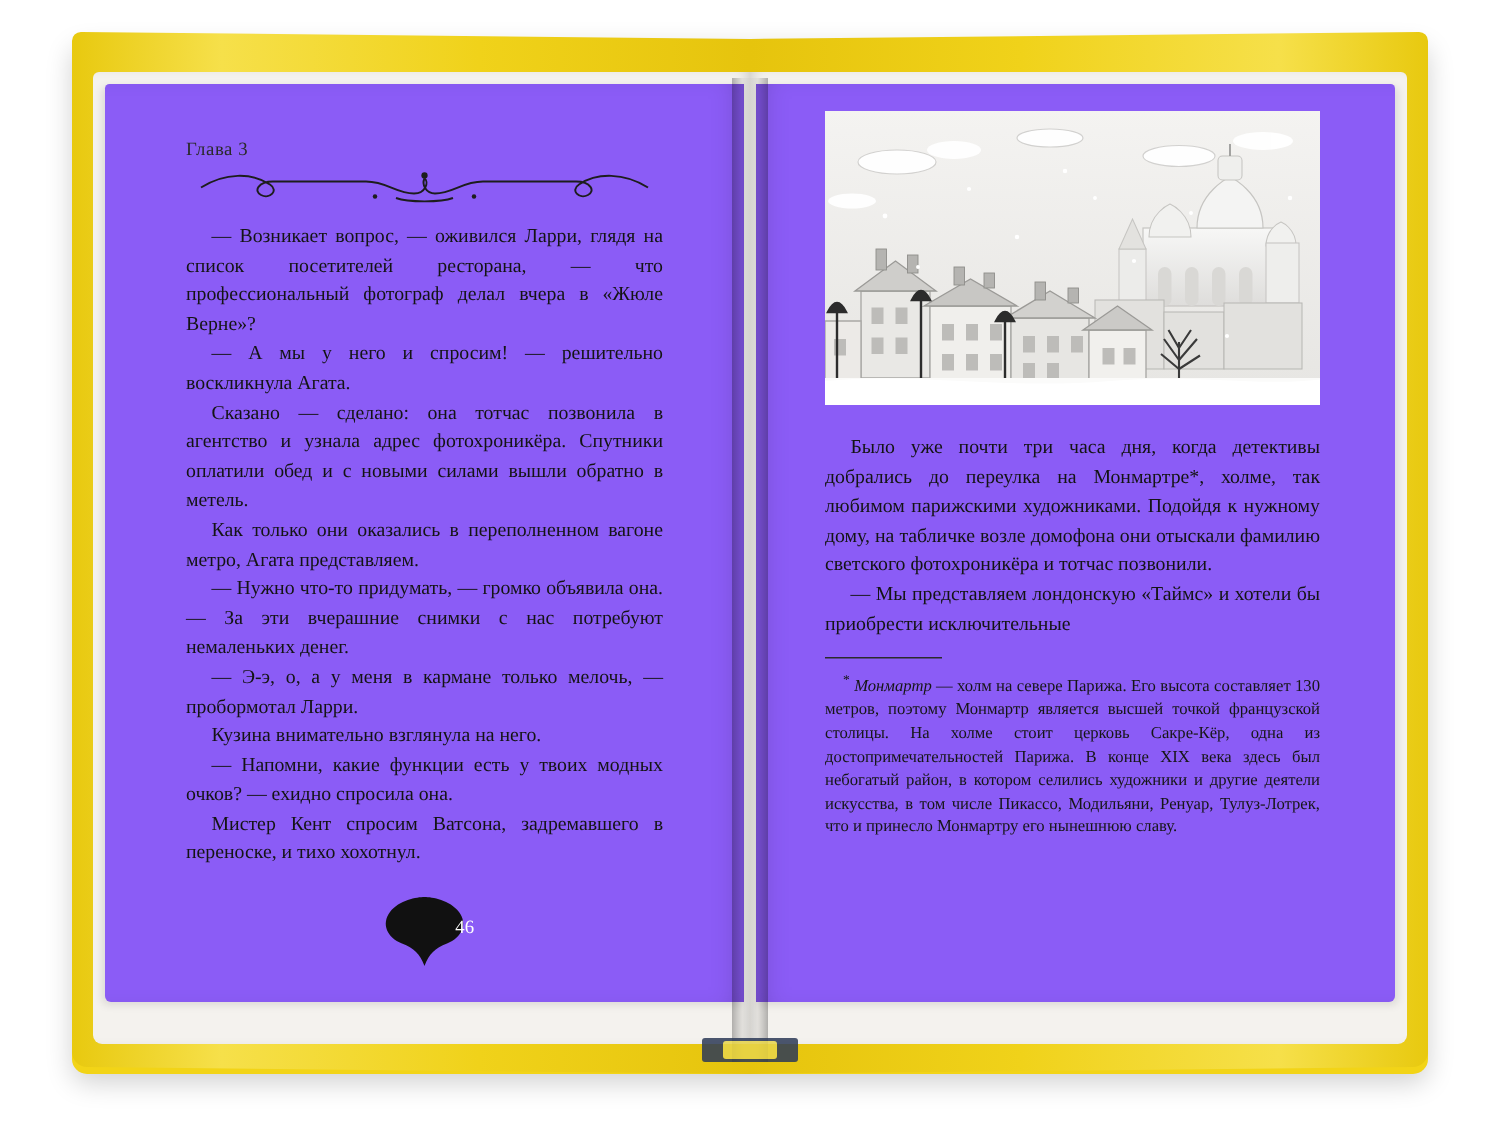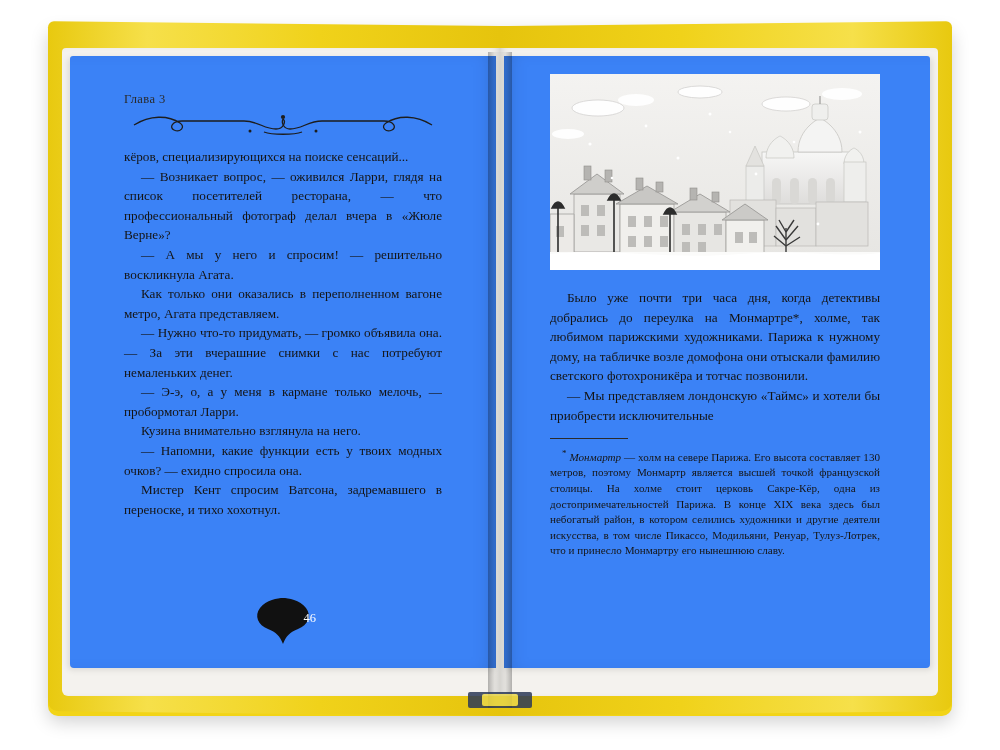--- a/index.html
+++ b/index.html
@@ -74,21 +74,21 @@
     width: 438px;
     border-radius: 0 4px 6px 0;
     box-shadow: inset 6px 0 10px -6px rgba(0,0,0,0.22);
   }
 
   
   .page {
     position: absolute;
     top: 30px;
     height: 612px;
-    background: #3b82f6;
+    background: #8b5cf6;
     overflow: hidden;
   }
   .page-left {
     left: 22px;
     width: 426px;
     box-shadow: -2px 2px 6px rgba(0,0,0,0.10), inset -14px 0 22px -16px rgba(0,0,0,0.35);
     border-radius: 3px 0 0 4px;
   }
   .page-right {
     right: 22px;
@@ -247,23 +247,23 @@
             <path d="M120 10 C 134 10, 140 18, 152 18 C 160 18, 162 10, 159 8"></path>
             <path d="M198 10 C 184 10, 178 18, 166 18 C 160 18, 157 12, 159 8"></path>
             <path d="M140 21 C 148 24, 170 24, 178 21"></path>
           </g>
           <circle cx="159" cy="6" r="2.1" fill="#1d1d1d"></circle>
           <circle cx="126" cy="20" r="1.5" fill="#1d1d1d"></circle>
           <circle cx="192" cy="20" r="1.5" fill="#1d1d1d"></circle>
         </svg>
 
         <div class="body-text">
-          <p class="noind">кёров, специализирующихся на поиске сенсаций...</p>
           <p>— Возникает вопрос, — оживился Ларри, глядя на список посетителей ресторана, — что профессиональный фотограф делал вчера в «Жюле Верне»?</p>
           <p>— А мы у него и спросим! — решительно воскликнула Агата.</p>
+          <p>Сказано — сделано: она тотчас позвонила в агентство и узнала адрес фотохроникёра. Спутники оплатили обед и с новыми силами вышли обратно в метель.</p>
           <p>Как только они оказались в переполненном вагоне метро, Агата представляем.</p>
           <p>— Нужно что-то придумать, — громко объявила она. — За эти вчерашние снимки с нас потребуют немаленьких денег.</p>
           <p>— Э-э, о, а у меня в кармане только мелочь, — пробормотал Ларри.</p>
           <p>Кузина внимательно взглянула на него.</p>
           <p>— Напомни, какие функции есть у твоих модных очков? — ехидно спросила она.</p>
           <p>Мистер Кент спросим Ватсона, задремавшего в переноске, и тихо хохотнул.</p>
         </div>
       </div>
 
       <div class="folio">
@@ -404,21 +404,21 @@
               <circle cx="244" cy="68" r="1.3"></circle>
           </g>
 
           <rect x="0" y="178" width="330" height="18" fill="#fbfbfa"></rect>
           <path d="M0 180 C 60 174, 120 186, 190 180 C 250 175, 290 184, 330 179 L 330 196 L 0 196 Z" fill="#ffffff"></path>
         </svg>
       </div>
 
       <div class="right-col">
         <div class="body-text">
-          <p>Было уже почти три часа дня, когда детективы добрались до переулка на Монмартре*, холме, так любимом парижскими художниками. Парижа к нужному дому, на табличке возле домофона они отыскали фамилию светского фотохроникёра и тотчас позвонили.</p>
+          <p>Было уже почти три часа дня, когда детективы добрались до переулка на Монмартре*, холме, так любимом парижскими художниками. Подойдя к нужному дому, на табличке возле домофона они отыскали фамилию светского фотохроникёра и тотчас позвонили.</p>
           <p>— Мы представляем лондонскую «Таймс» и хотели бы приобрести исключительные</p>
         </div>
 
         <div class="footnote-rule"></div>
 
         <div class="footnote">
           <p class="noind">
             <span class="super">*</span>
             <i>Монмартр</i><span> — холм на севере Парижа. Его высота составляет 130 метров, поэтому Монмартр является высшей точкой французской столицы. На холме стоит церковь Сакре-Кёр, одна из достопримечательностей Парижа. В конце XIX века здесь был небогатый район, в котором селились художники и другие деятели искусства, в том числе Пикассо, Модильяни, Ренуар, Тулуз-Лотрек, что и принесло Монмартру его нынешнюю славу.</span>
           </p>

